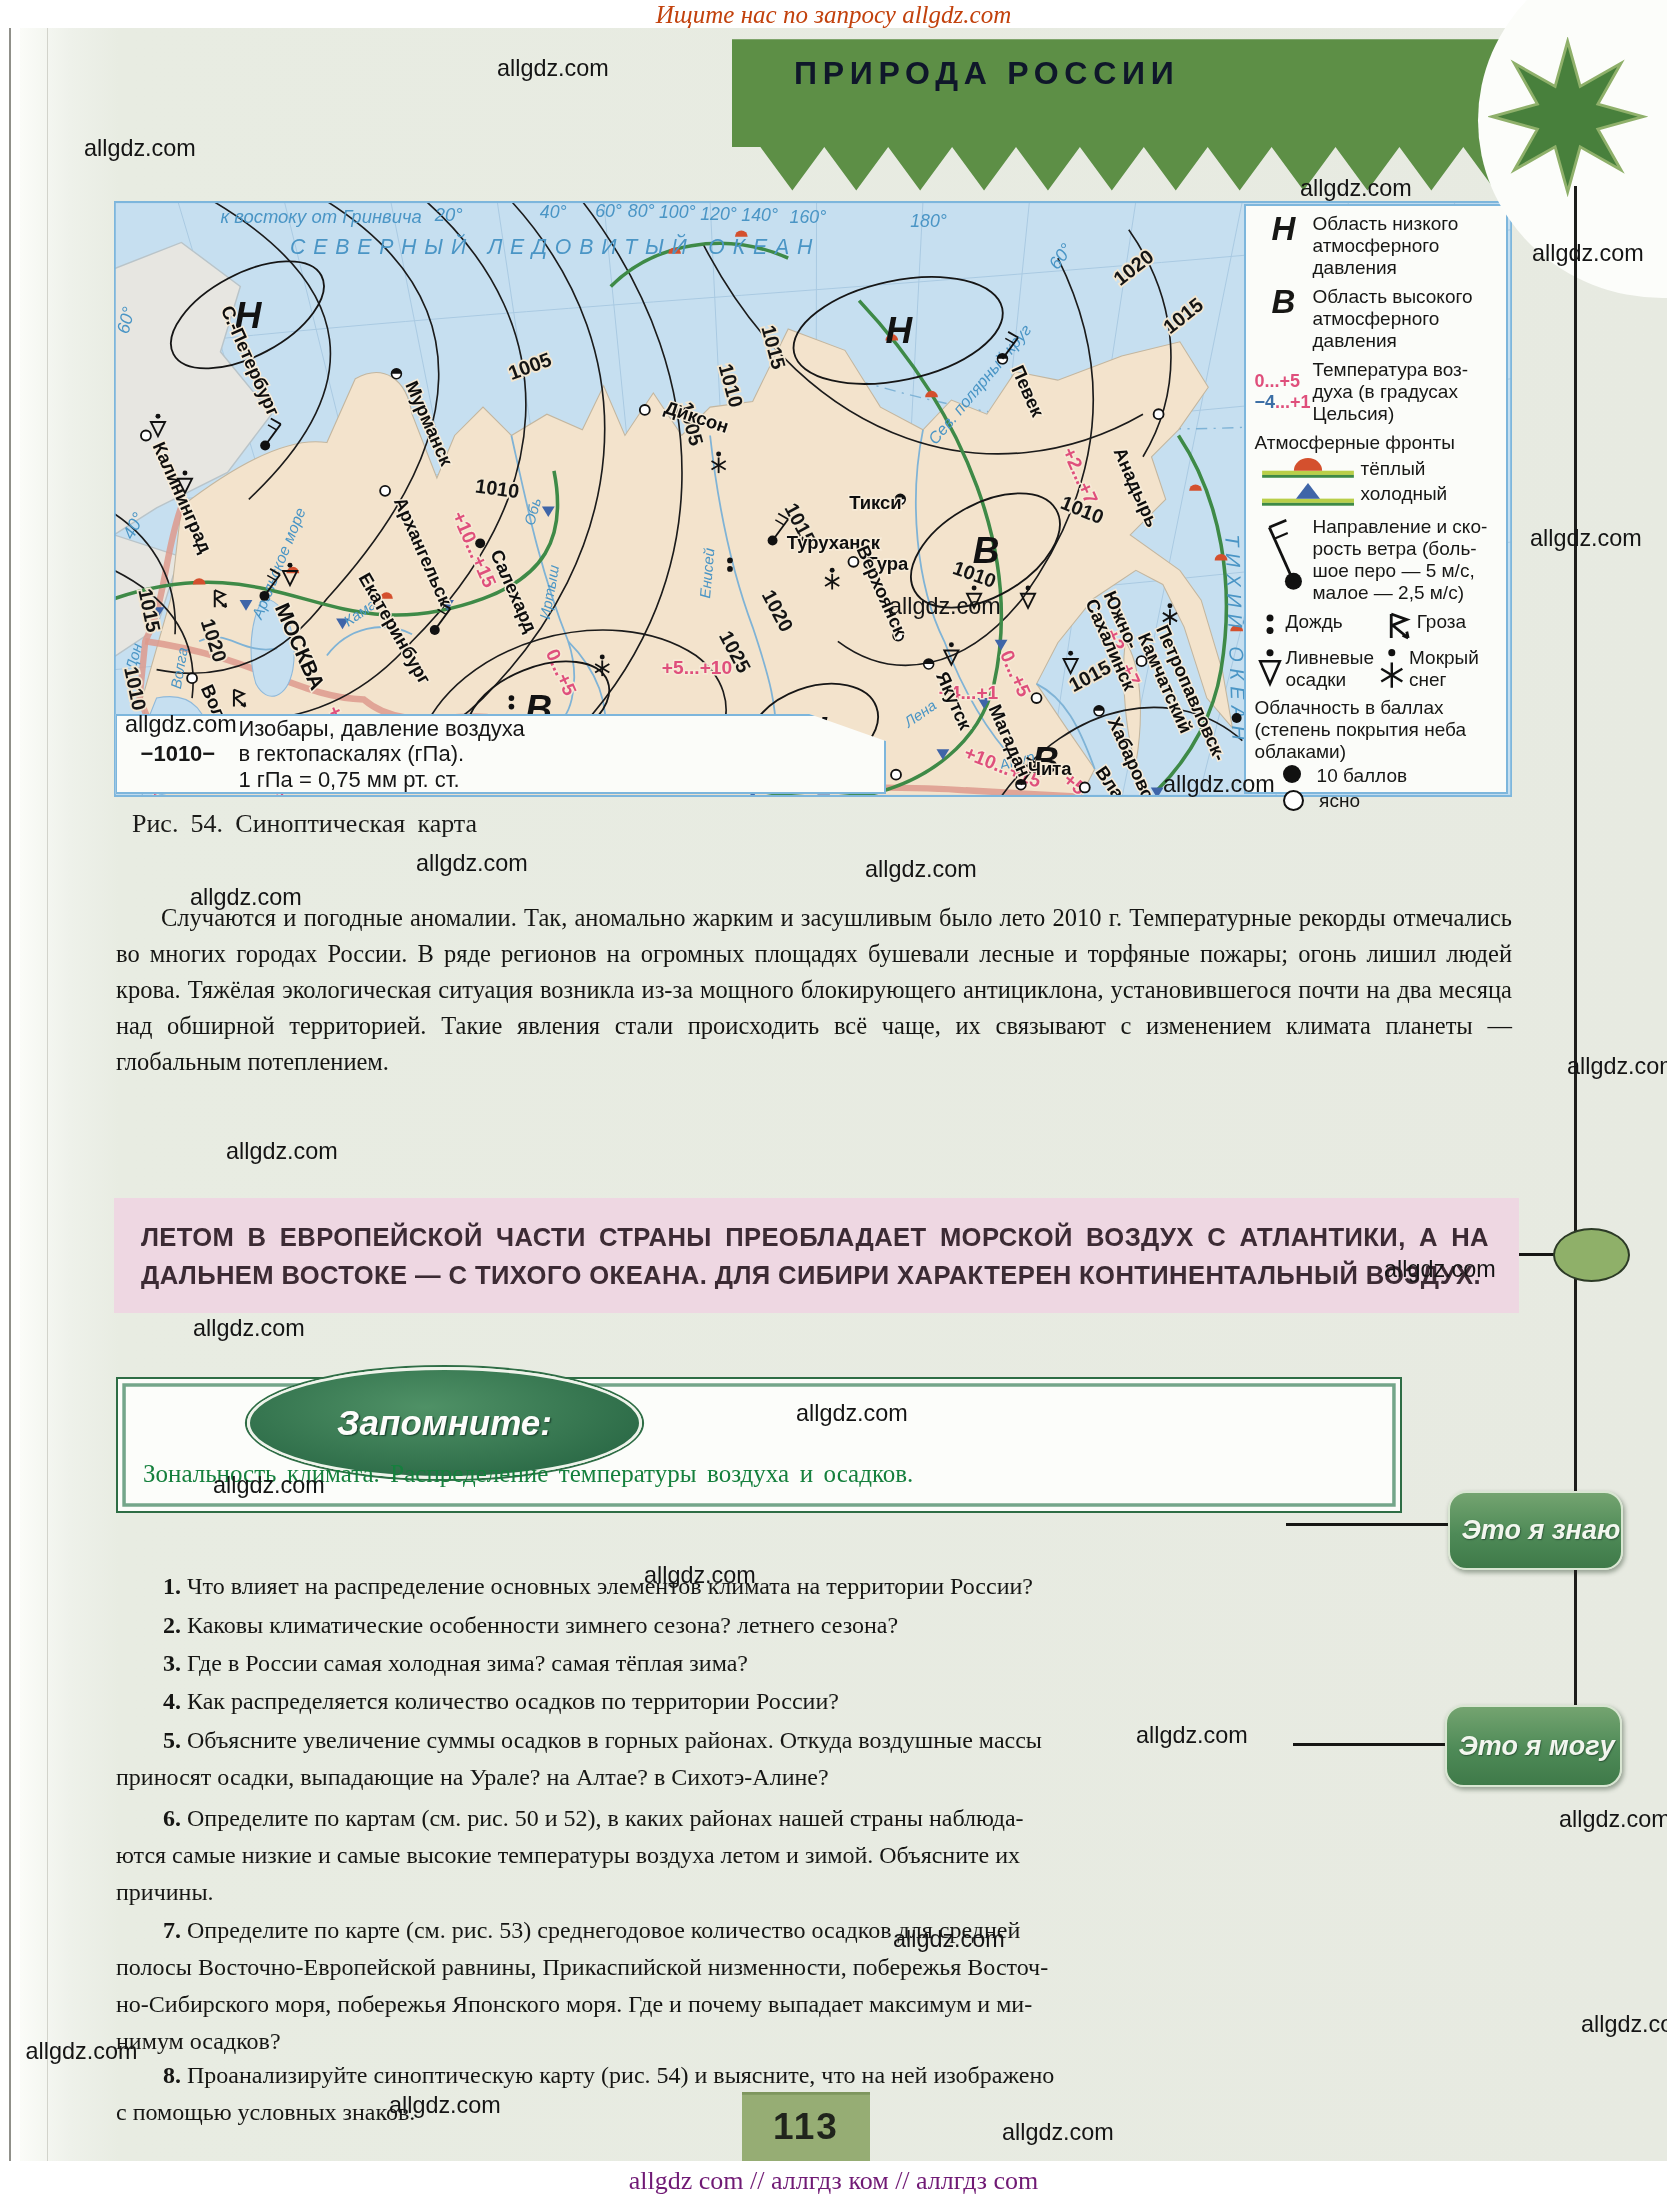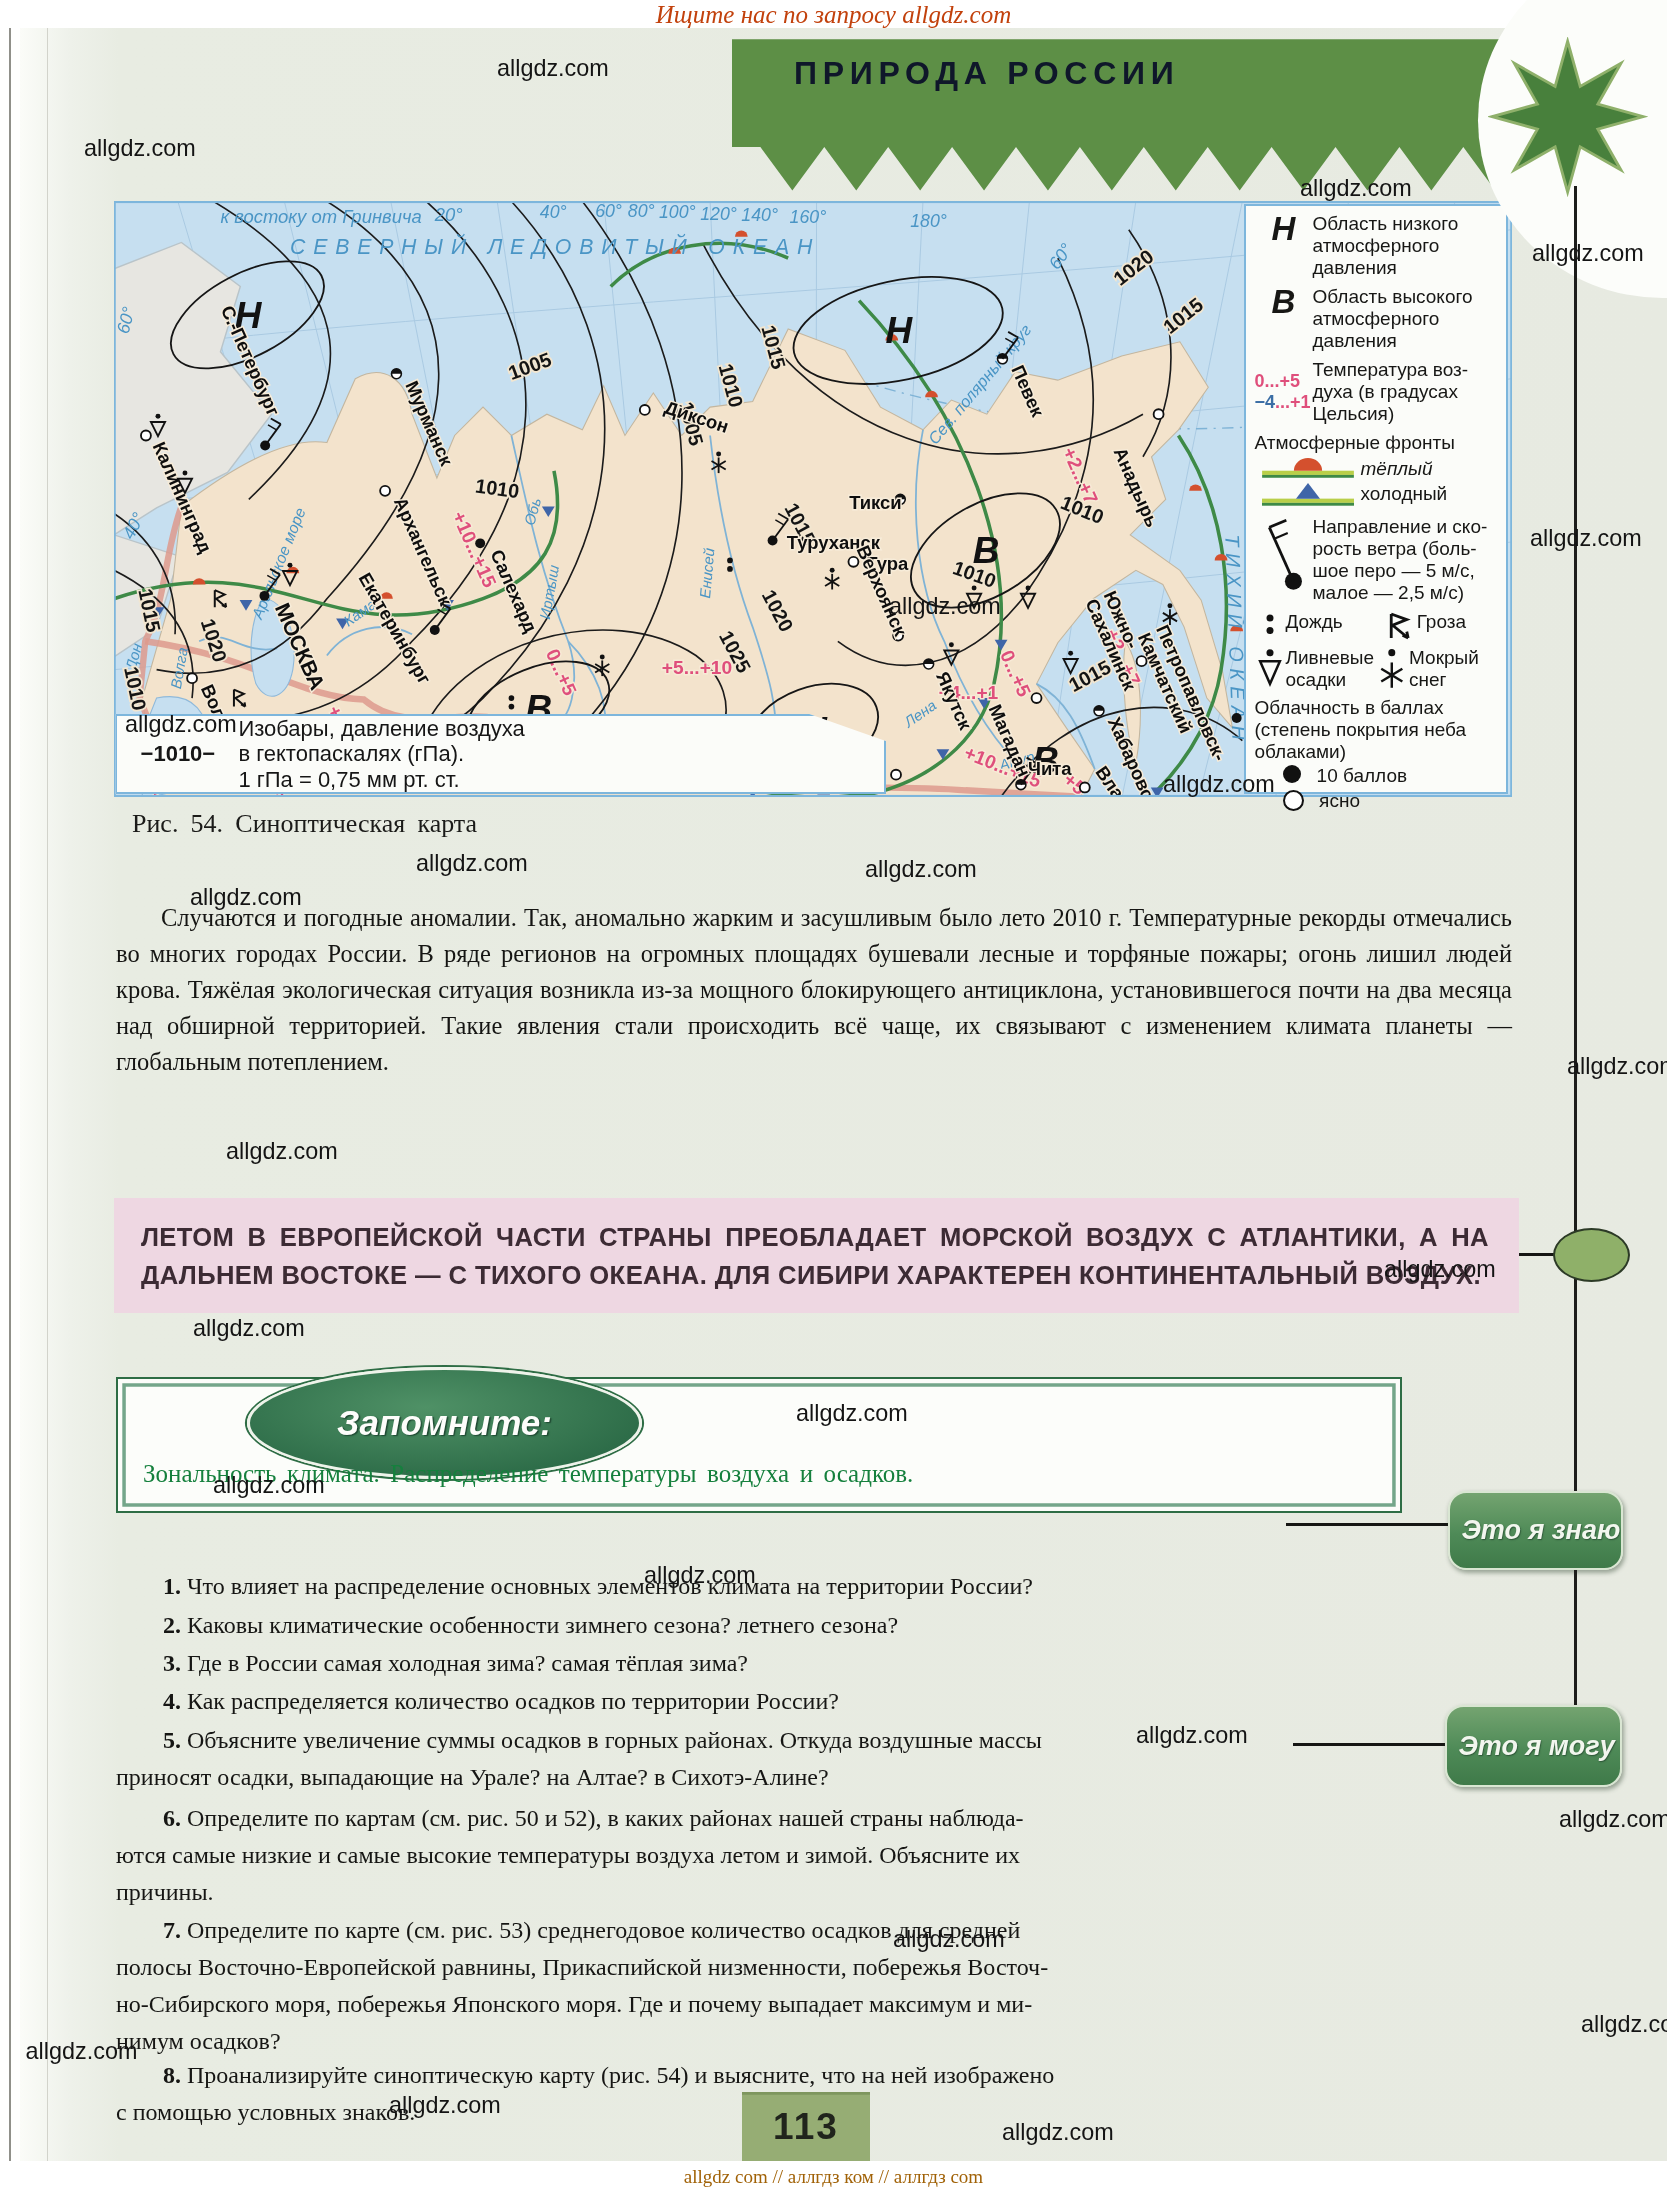--- a/index.html
+++ b/index.html
@@ -87,21 +87,21 @@
   .q{position:absolute;width:1334px;font:400 24px "Liberation Serif",serif;color:#161614;line-height:31px;
      white-space:nowrap;}
   .q b{font-weight:700;}
 
   #pageTab{left:742px;top:2092px;width:128px;height:69px;background:#96ad74;
     box-shadow:inset 0 2.8px 0 #7e965e;display:flex;align-items:center;justify-content:center;}
   #pageTab span{font:800 37px "Liberation Sans",sans-serif;color:#20241c;letter-spacing:2.1px;}
 
   .wm{position:absolute;font:400 23.4px "Liberation Sans",sans-serif;color:#141414;white-space:nowrap;z-index:9;}
   #wmTop{left:50%;transform:translateX(-50%);top:1.4px;color:#c2410c;font-size:25px;z-index:9;font-style:italic;}
-  #wmBottom{left:50%;transform:translateX(-50%);top:2166px;color:#a16207;font-size:19px;z-index:9;}
+  #wmBottom{left:50%;transform:translateX(-50%);top:2166px;color:#701a75;font-size:26px;z-index:9;}
 </style>
 </head>
 <body>
 
 <div id="wmTop" class="abs">Ищите нас по запросу allgdz.com</div>
 
 <div id="paper" class="abs"></div>
 <div id="spine" class="abs"></div>
 <div id="spine2" class="abs"></div>
 
@@ -506,21 +506,21 @@
       <div class="ltxt">Область высокого атмосферного давления</div>
     </div>
     <div class="lrow">
       <div class="lsym" style="flex-direction:column;align-items:flex-start;">
         <div class="tv1">0...+5</div>
         <div class="tv2"><span class="neg">−4</span><span>...+1</span></div>
       </div>
       <div class="ltxt">Температура воз­духа (в градусах Цельсия)</div>
     </div>
     <div class="lhead">Атмосферные фронты</div>
-    <div class="lrow" style="margin-bottom:1.4px;font-style:italic;">
+    <div class="lrow" style="margin-bottom:1.4px;">
       <div class="lsym" style="width:106px;flex:0 0 106px;">
         <svg width="92" height="24" viewBox="0 0 130 34">
             <rect x="0" y="18" width="130" height="6" fill="#b9cf49"></rect>
             <rect x="0" y="24" width="130" height="4" fill="#3e8a47"></rect>
             <path d="M45,18 A20,18 0 0 1 85,18 Z" fill="#d4502e"></path>
           </svg>
       </div>
       <div class="ltxt">тёплый</div>
     </div>
     <div class="lrow">

